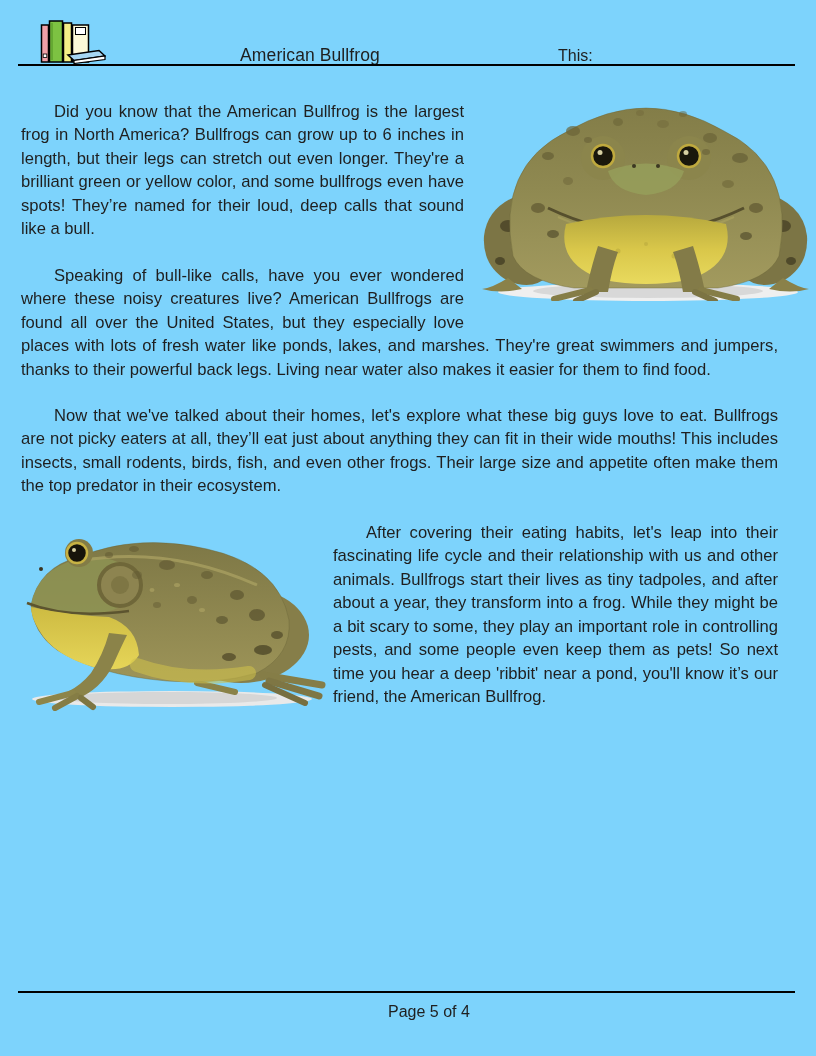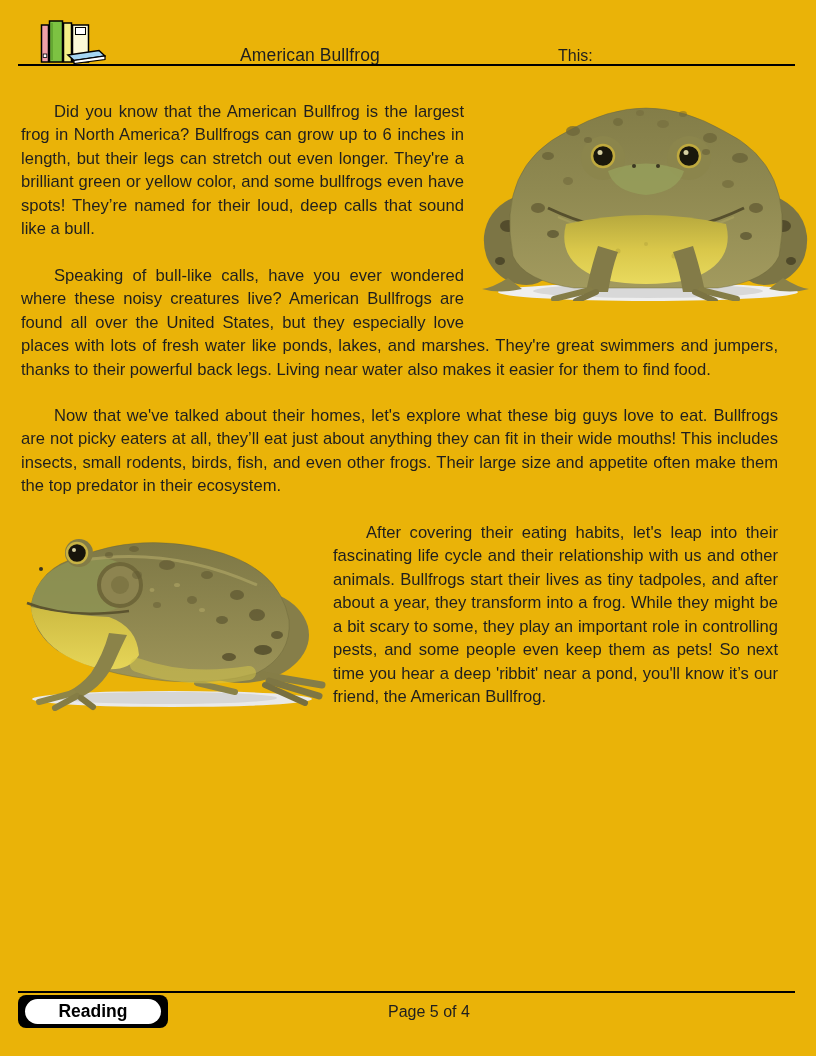--- a/index.html
+++ b/index.html
@@ -1,17 +1,17 @@
 <!DOCTYPE html>
 <html><head>
 <meta charset="utf-8">
 <style>
   html,body { margin:0; padding:0; background:#fff; }
   .page {
-    position:relative; width:816px; height:1056px; background:#eab308;
+    position:relative; width:816px; height:1056px; background:#7dd3fc;
     font-family:"Liberation Sans", sans-serif; color:#1f1f1f; overflow:hidden;
   }
   
   .books-logo { position:absolute; left:40px; top:16px; width:66px; height:48px; }
   .page-title { position:absolute; left:150px; top:45px; width:320px; text-align:center;
                 font-size:17.5px; letter-spacing:.1px; }
   .name-label { position:absolute; left:558px; top:47px; font-size:16px; }
   .header-rule { position:absolute; left:18px; top:64px; width:777px; border-top:2.5px solid #000; }
   .name-line  { position:absolute; left:600px; top:52px; width:195px; height:14px; }
   
@@ -199,18 +199,15 @@
           <ellipse cx="160" cy="70" rx="3" ry="2" fill="#b0a765" opacity="0.6"></ellipse>
           <ellipse cx="185" cy="95" rx="3" ry="2" fill="#b0a765" opacity="0.6"></ellipse>
           <ellipse cx="135" cy="75" rx="2.5" ry="2" fill="#b0a765" opacity="0.6"></ellipse>
         </svg>
       </div>
       <p>After covering their eating habits, let's leap into their fascinating life cycle and their relationship with us and other animals. Bullfrogs start their lives as tiny tadpoles, and after about a year, they transform into a frog. While they might be a bit scary to some, they play an important role in controlling pests, and some people even keep them as pets! So next time you hear a deep 'ribbit' near a pond, you'll know it’s our friend, the American Bullfrog.</p>
     </div>
   </section>
 
   <div class="footer-rule"></div>
-  <div class="reading-badge">
-    <div class="reading-pill">Reading</div>
-  </div>
   <div class="page-label">Page 5 of 4</div>
 
 </div>
 
 </body></html>

